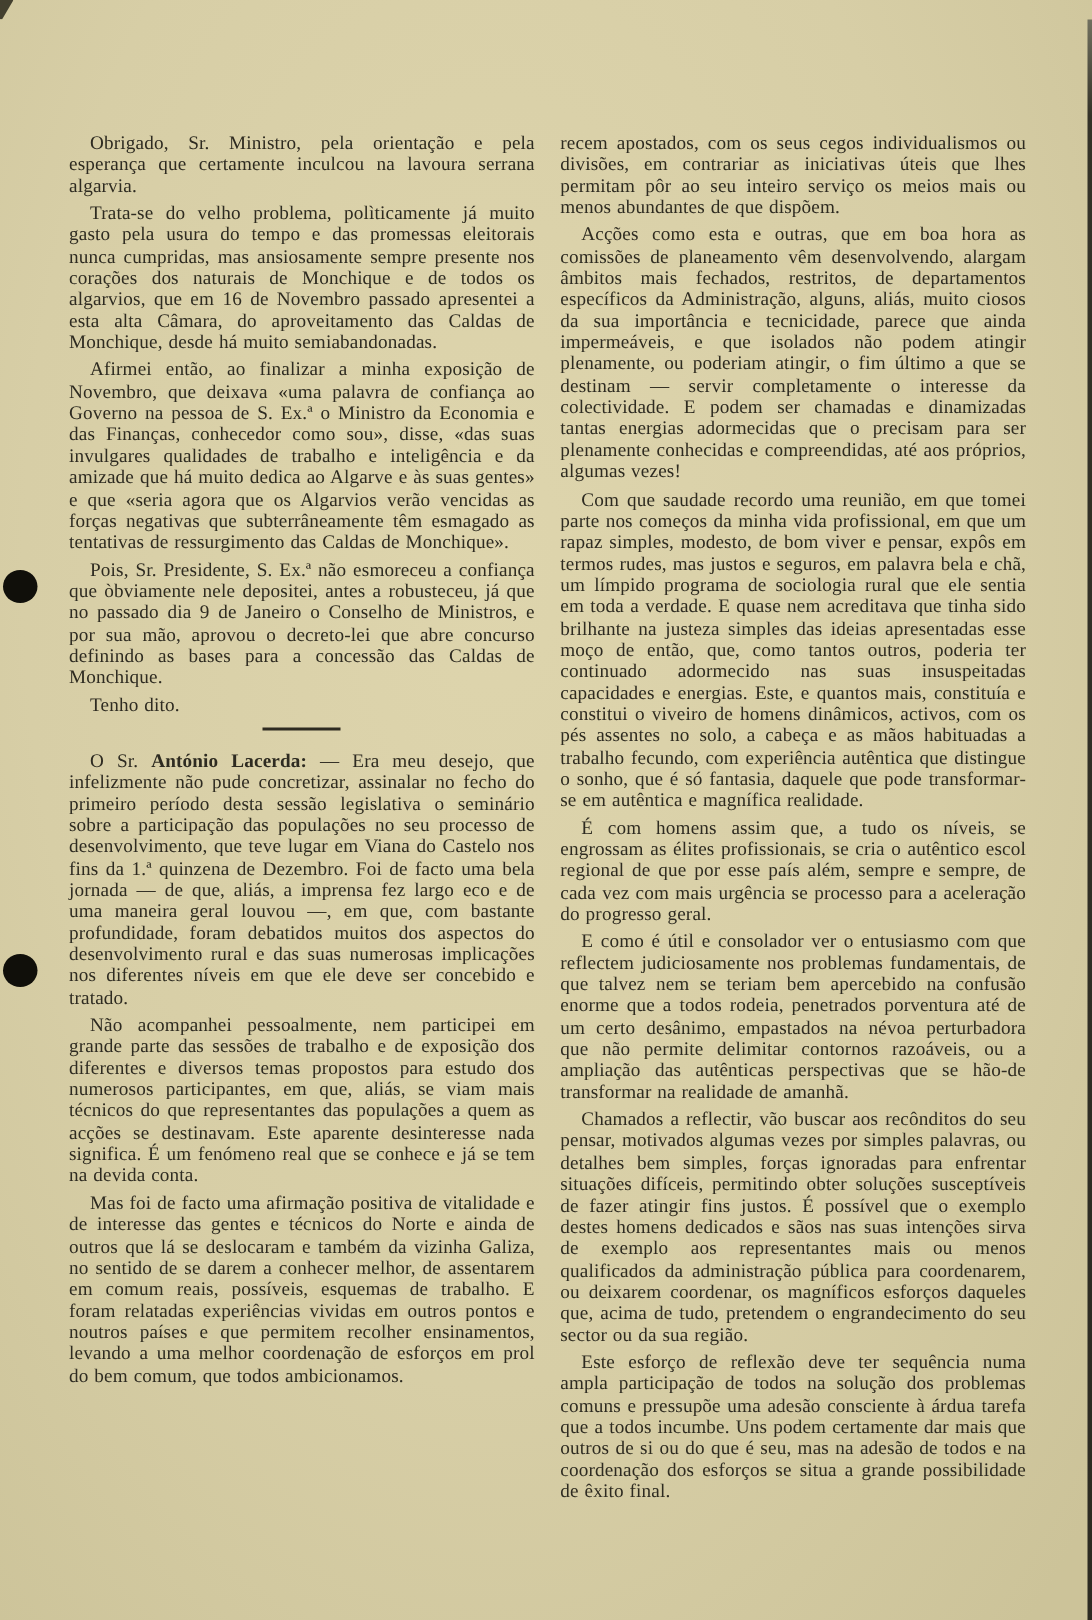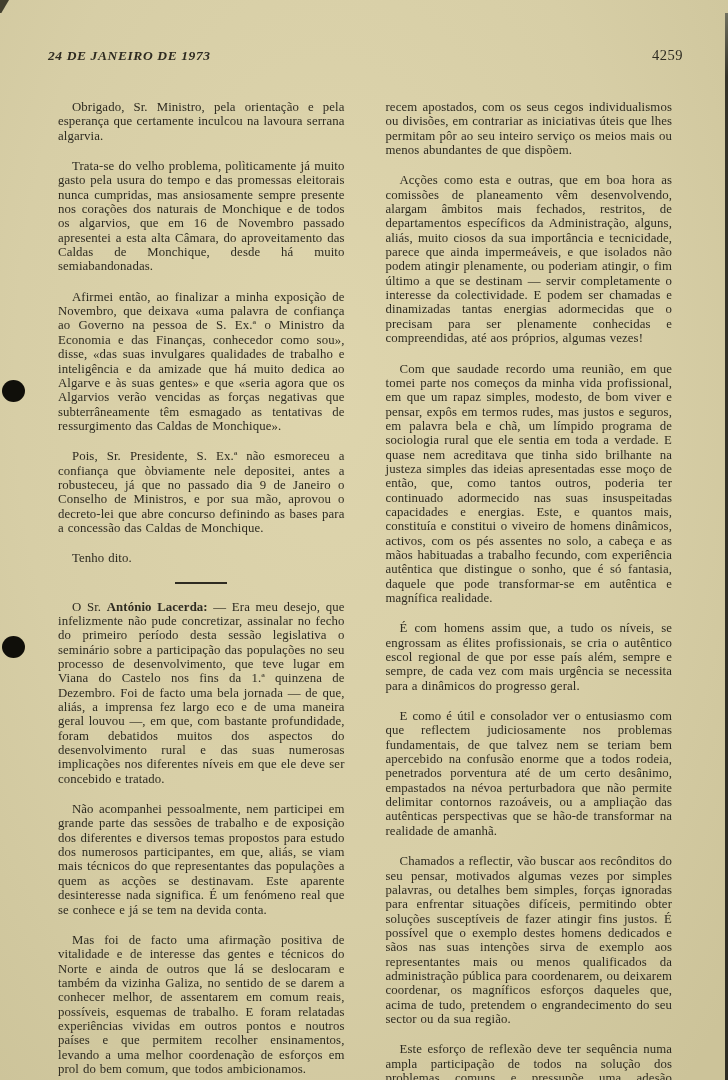--- a/index.html
+++ b/index.html
@@ -41,21 +41,21 @@
   }
   .column {
     width: 318.5px;
     font-size: 12.8px;
     line-height: 14.35px;
     text-align: justify;
     letter-spacing: 0.1px;
     word-spacing: 0.6px;
   }
   .para {
-    margin: 16px;
+    margin: 4px;
     text-indent: 14px;
   }
   .para.no-indent { text-indent: 0; }
   .seg-bold { font-weight: bold; }
   .seg-italic { }
   .divider {
     width: 52px; height: 2px;
     background: #2e2b21;
     margin: 8px auto 13px auto;
   }
@@ -79,41 +79,37 @@
     background: #100f0a;
   }
   .hole-top { left: 2px; top: 380px; }
   .hole-bottom { left: 2px; top: 636px; }
 </style>
 </head>
 <body>
 
 <div class="page">
   <div class="corner-mark"></div>
-  <div class="header">
-    <span class="date">24 DE JANEIRO DE 1973</span>
-    <span class="num">4259</span>
-  </div>
   <div class="columns">
     <div class="column">
         <p class="para"><span>Obrigado, Sr. Ministro, pela orientação e pela esperança que certamente inculcou na lavoura serrana algarvia.</span></p>
         <p class="para"><span>Trata-se do velho problema, polìticamente já muito gasto pela usura do tempo e das promessas eleitorais nunca cumpridas, mas ansiosamente sempre presente nos corações dos naturais de Monchique e de todos os algarvios, que em 16 de Novembro passado apresentei a esta alta Câmara, do aproveitamento das Caldas de Monchique, desde há muito semiabandonadas.</span></p>
         <p class="para"><span>Afirmei então, ao finalizar a minha exposição de Novembro, que deixava «uma palavra de confiança ao Governo na pessoa de S. Ex.ª o Ministro da Economia e das Finanças, conhecedor como sou», disse, «das suas invulgares qualidades de trabalho e inteligência e da amizade que há muito dedica ao Algarve e às suas gentes» e que «seria agora que os Algarvios verão vencidas as forças negativas que subterrâneamente têm esmagado as tentativas de ressurgimento das Caldas de Monchique».</span></p>
         <p class="para"><span>Pois, Sr. Presidente, S. Ex.ª não esmoreceu a confiança que òbviamente nele depositei, antes a robusteceu, já que no passado dia 9 de Janeiro o Conselho de Ministros, e por sua mão, aprovou o decreto-lei que abre concurso definindo as bases para a concessão das Caldas de Monchique.</span></p>
         <p class="para"><span>Tenho dito.</span></p>
         <div class="divider"></div>
         <p class="para"><span>O Sr. </span><span class="seg-bold">António Lacerda:</span><span> — Era meu desejo, que infelizmente não pude concretizar, assinalar no fecho do primeiro período desta sessão legislativa o seminário sobre a participação das populações no seu processo de desenvolvimento, que teve lugar em Viana do Castelo nos fins da 1.ª quinzena de Dezembro. Foi de facto uma bela jornada — de que, aliás, a imprensa fez largo eco e de uma maneira geral louvou —, em que, com bastante profundidade, foram debatidos muitos dos aspectos do desenvolvimento rural e das suas numerosas implicações nos diferentes níveis em que ele deve ser concebido e tratado.</span></p>
         <p class="para"><span>Não acompanhei pessoalmente, nem participei em grande parte das sessões de trabalho e de exposição dos diferentes e diversos temas propostos para estudo dos numerosos participantes, em que, aliás, se viam mais técnicos do que representantes das populações a quem as acções se destinavam. Este aparente desinteresse nada significa. É um fenómeno real que se conhece e já se tem na devida conta.</span></p>
         <p class="para"><span>Mas foi de facto uma afirmação positiva de vitalidade e de interesse das gentes e técnicos do Norte e ainda de outros que lá se deslocaram e também da vizinha Galiza, no sentido de se darem a conhecer melhor, de assentarem em comum reais, possíveis, esquemas de trabalho. E foram relatadas experiências vividas em outros pontos e noutros países e que permitem recolher ensinamentos, levando a uma melhor coordenação de esforços em prol do bem comum, que todos ambicionamos.</span></p>
       </div>
     <div class="column">
         <p class="para no-indent"><span>recem apostados, com os seus cegos individualismos ou divisões, em contrariar as iniciativas úteis que lhes permitam pôr ao seu inteiro serviço os meios mais ou menos abundantes de que dispõem.</span></p>
         <p class="para"><span>Acções como esta e outras, que em boa hora as comissões de planeamento vêm desenvolvendo, alargam âmbitos mais fechados, restritos, de departamentos específicos da Administração, alguns, aliás, muito ciosos da sua importância e tecnicidade, parece que ainda impermeáveis, e que isolados não podem atingir plenamente, ou poderiam atingir, o fim último a que se destinam — servir completamente o interesse da colectividade. E podem ser chamadas e dinamizadas tantas energias adormecidas que o precisam para ser plenamente conhecidas e compreendidas, até aos próprios, algumas vezes!</span></p>
         <p class="para"><span>Com que saudade recordo uma reunião, em que tomei parte nos começos da minha vida profissional, em que um rapaz simples, modesto, de bom viver e pensar, expôs em termos rudes, mas justos e seguros, em palavra bela e chã, um límpido programa de sociologia rural que ele sentia em toda a verdade. E quase nem acreditava que tinha sido brilhante na justeza simples das ideias apresentadas esse moço de então, que, como tantos outros, poderia ter continuado adormecido nas suas insuspeitadas capacidades e energias. Este, e quantos mais, constituía e constitui o viveiro de homens dinâmicos, activos, com os pés assentes no solo, a cabeça e as mãos habituadas a trabalho fecundo, com experiência autêntica que distingue o sonho, que é só fantasia, daquele que pode transformar-se em autêntica e magnífica realidade.</span></p>
-        <p class="para"><span>É com homens assim que, a tudo os níveis, se engrossam as </span><span class="seg-italic">élites</span><span> profissionais, se cria o autêntico escol regional de que por esse país além, sempre e sempre, de cada vez com mais urgência se necessita para a dinâmicos do progresso geral.</span></p>
+        <p class="para"><span>É com homens assim que, a tudo os níveis, se engrossam as </span><span class="seg-italic">élites</span><span> profissionais, se cria o autêntico escol regional de que por esse país além, sempre e sempre, de cada vez com mais urgência se processo para a aceleração do progresso geral.</span></p>
         <p class="para"><span>E como é útil e consolador ver o entusiasmo com que reflectem judiciosamente nos problemas fundamentais, de que talvez nem se teriam bem apercebido na confusão enorme que a todos rodeia, penetrados porventura até de um certo desânimo, empastados na névoa perturbadora que não permite delimitar contornos razoáveis, ou a ampliação das autênticas perspectivas que se hão-de transformar na realidade de amanhã.</span></p>
         <p class="para"><span>Chamados a reflectir, vão buscar aos recônditos do seu pensar, motivados algumas vezes por simples palavras, ou detalhes bem simples, forças ignoradas para enfrentar situações difíceis, permitindo obter soluções susceptíveis de fazer atingir fins justos. É possível que o exemplo destes homens dedicados e sãos nas suas intenções sirva de exemplo aos representantes mais ou menos qualificados da administração pública para coordenarem, ou deixarem coordenar, os magníficos esforços daqueles que, acima de tudo, pretendem o engrandecimento do seu sector ou da sua região.</span></p>
         <p class="para"><span>Este esforço de reflexão deve ter sequência numa ampla participação de todos na solução dos problemas comuns e pressupõe uma adesão consciente à árdua tarefa que a todos incumbe. Uns podem certamente dar mais que outros de si ou do que é seu, mas na adesão de todos e na coordenação dos esforços se situa a grande possibilidade de êxito final.</span></p>
       </div>
   </div>
   <div class="hole hole-top"></div>
   <div class="hole hole-bottom"></div>
   <div class="edge-right"></div>
 </div>
 

